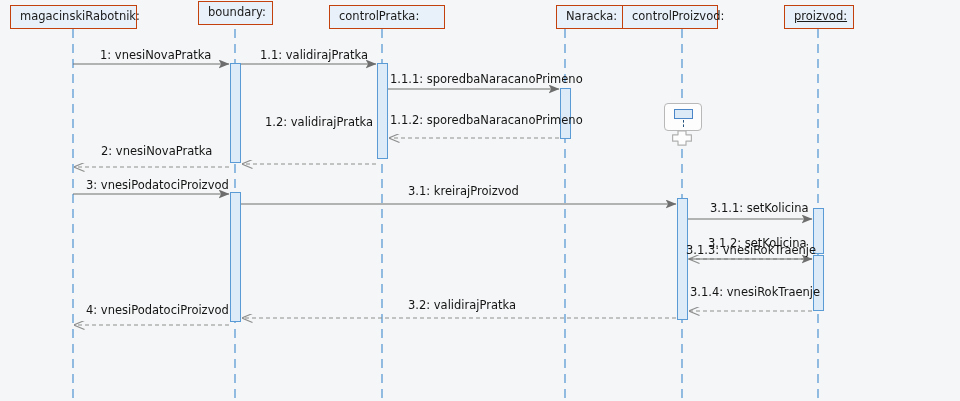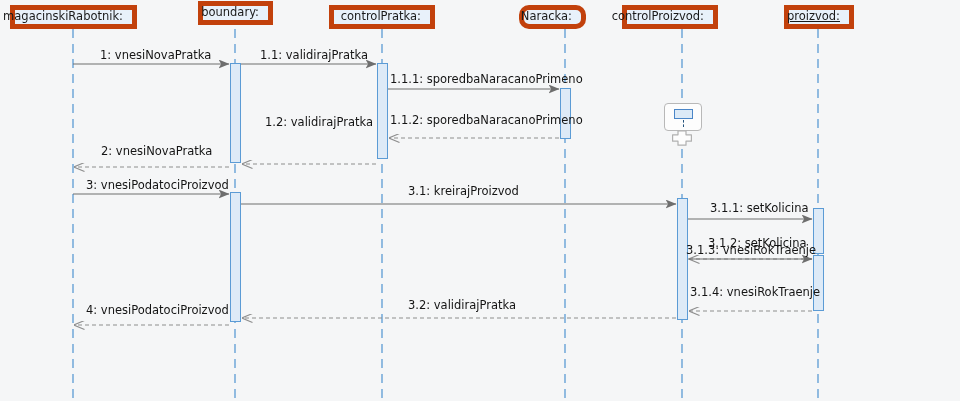--- a/index.html
+++ b/index.html
@@ -20,27 +20,27 @@
     inset: 0;
     width: 960px;
     height: 401px;
   }
 
   
   .lifeline-head {
     position: absolute;
     box-sizing: border-box;
     background: #e8f1fa;
-    border: 5px solid #c2410c;
+    border: 1px solid #c2410c;
     color: #1a1a1a;
     font-size: 11.5px;
     line-height: 1;
     display: flex;
     align-items: center;
-    justify-content: flex-end;
+    justify-content: flex-start;
     white-space: nowrap;
     padding: 0 9px;
     height: 24px;
   }
 
   
   .activation {
     position: absolute;
     box-sizing: border-box;
     width: 11px;
@@ -141,24 +141,24 @@
     <line x1="229" y1="325" x2="74" y2="325" stroke="#8d8d8d" stroke-width="1.1" stroke-dasharray="4 3" marker-end="url(#arrow-open)"></line>
   </g>
 </svg>
 
 <div class="lifeline-head" style="left:10px;  top:5px; width:127px;">
   <span>magacinskiRabotnik:</span>
 </div>
 <div class="lifeline-head" style="left:198px; top:1px; width:75px;">
   <span>boundary:</span>
 </div>
-<div class="lifeline-head" style="left:329px; top:5px; width:106px;">
+<div class="lifeline-head" style="left:329px; top:5px; width:116px;">
   <span>controlPratka:</span>
 </div>
-<div class="lifeline-head" style="left:519px; top:5px; width:67px;border-radius:10px;">
+<div class="lifeline-head" style="left:556px; top:5px; width:67px;">
   <span>Naracka:</span>
 </div>
 <div class="lifeline-head" style="left:622px; top:5px; width:96px;">
   <span>controlProizvod:</span>
 </div>
 <div class="lifeline-head" style="left:784px; top:5px; width:70px;text-decoration:underline;">
   <span>proizvod:</span>
 </div>
 
 <div class="activation" style="left:229.5px; top:63px;  height:100px;"></div>

